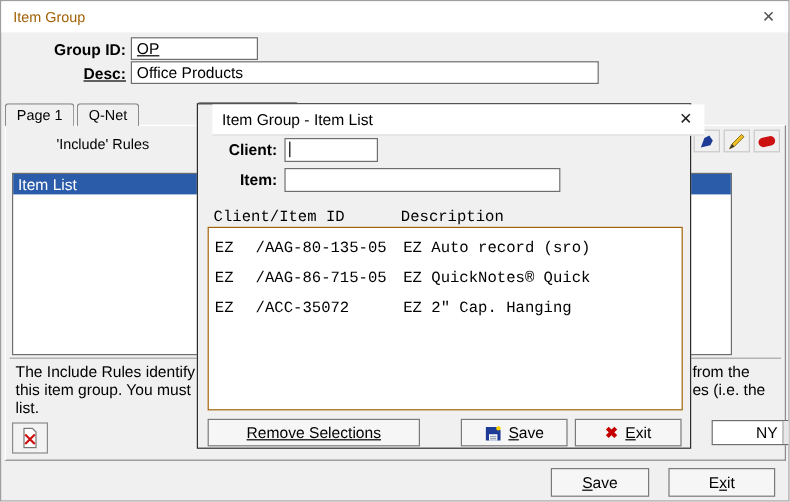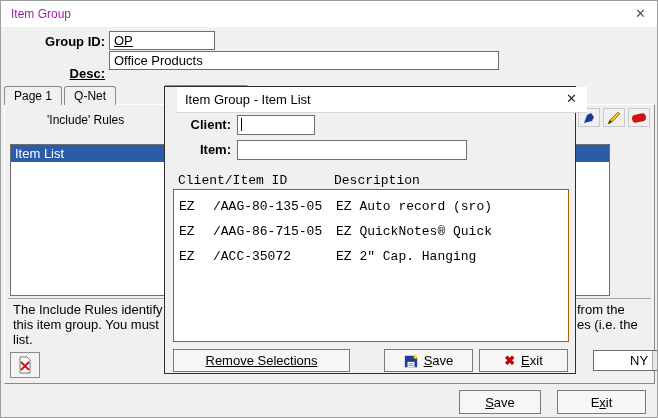--- a/index.html
+++ b/index.html
@@ -1,20 +1,20 @@
 <!DOCTYPE html>
 <html><head>
 <meta charset="utf-8">
 <style>
   html,body{margin:0;padding:0;background:#d8d8d8;}
   #window{position:relative;width:658px;height:418px;background:#f0f0f0;
     border:1px solid #9e9e9e;box-sizing:border-box;overflow:hidden;
     font-family:"Liberation Sans",sans-serif;font-size:13px;color:#000;}
   .titlebar{position:absolute;left:0;top:0;width:100%;height:26px;background:#ffffff;}
-  .titlebar .t{position:absolute;left:10px;top:6px;font-size:12px;color:#a21caf;}
+  .titlebar .t{position:absolute;left:10px;top:6px;font-size:12px;color:#a16207;}
   .close-x{position:absolute;right:11px;top:5px;font-size:13px;color:#555;cursor:default;}
 
   .lbl{position:absolute;font-weight:bold;text-align:right;}
   input.box{position:absolute;border:1px solid #6e6e6e;background:#fff;
     font:13px "Liberation Sans",sans-serif;padding:1px 4px;box-sizing:border-box;outline:none;}
 
   .tabs{position:absolute;left:3px;top:85px;height:19px;display:flex;align-items:flex-end;z-index:3;}
   .tab{background:#f0f0f0;border:1px solid #8a8a8a;border-bottom:none;border-radius:3px 3px 0 0;
     padding:2px 9px;font-size:12px;margin-right:2px;}
   .tab.active{font-weight:normal;padding:3px 26px;margin-bottom:-1px;z-index:4;position:relative;margin-left:46px;}
@@ -70,21 +70,21 @@
 
 <div id="window">
 
   <div class="titlebar">
     <span class="t">Item Group</span>
     <span class="close-x">✕</span>
   </div>
 
   <span class="lbl" style="left:14px;top:33px;width:90px;">Group ID:</span>
   <input class="box" style="left: 108px; top: 30px; width: 106px; height: 19px; text-decoration: underline;" value="OP">
-  <span class="lbl" style="left:14px;top:65px;width:90px;text-decoration:underline;">Desc:</span>
+  <span class="lbl" style="left:14px;top:53px;width:90px;text-decoration:underline;">Desc:</span>
   <input class="box" style="left: 108px; top: 50px; width: 390px; height: 19px;" value="Office Products">
 
   <div class="tabs">
     <div class="tab">Page 1</div>
     <div class="tab">Q-Net</div>
     <div class="tab active">Rules</div>
   </div>
 
   <div class="panel">
     <span class="include-label">'Include' Rules</span>

